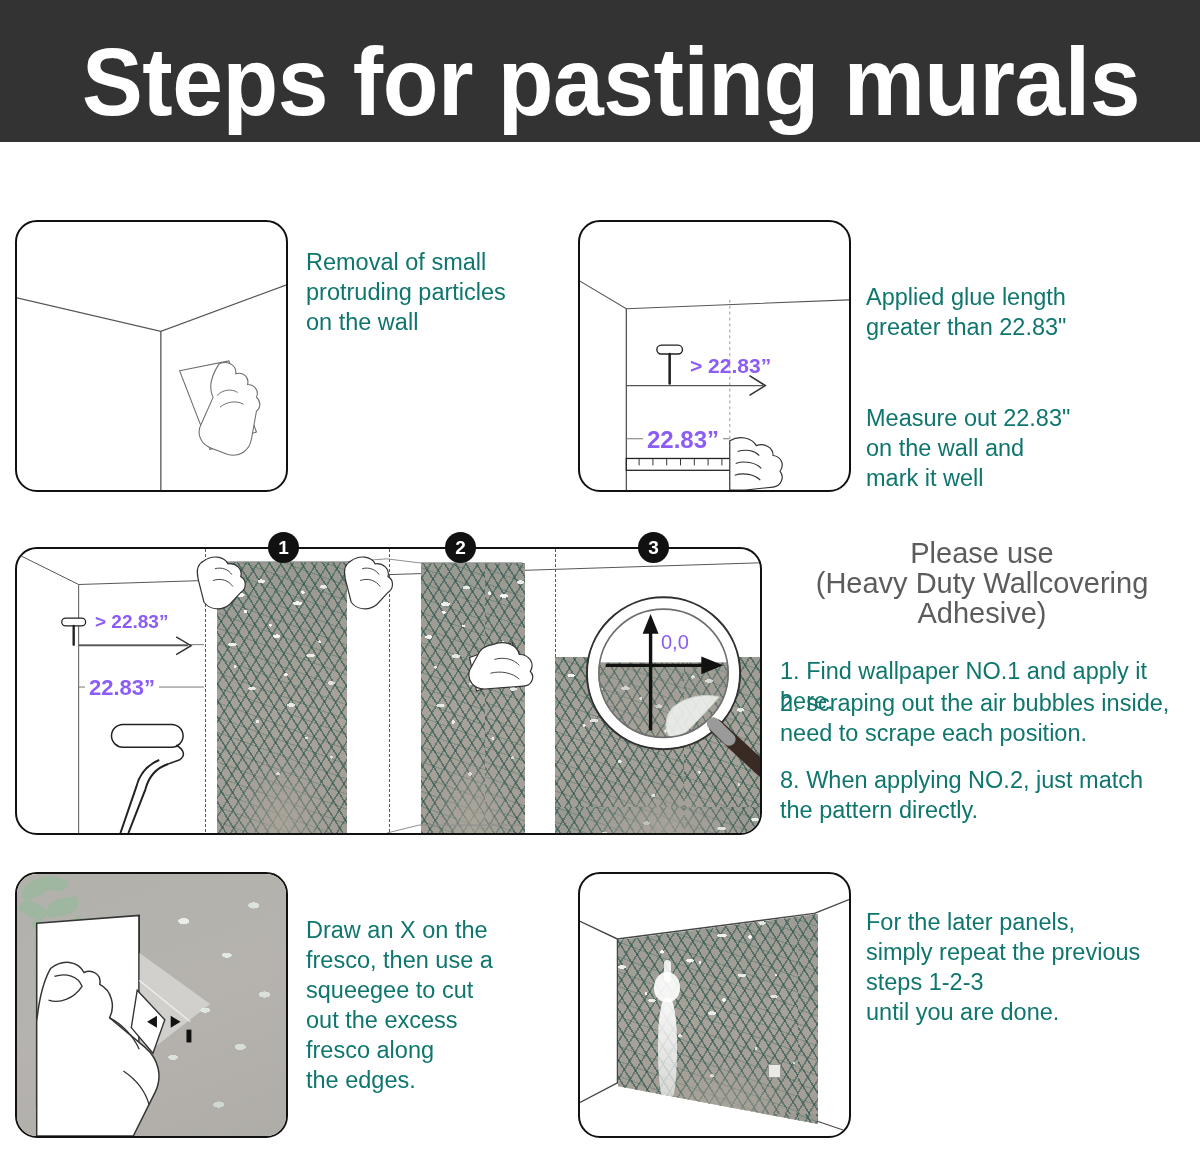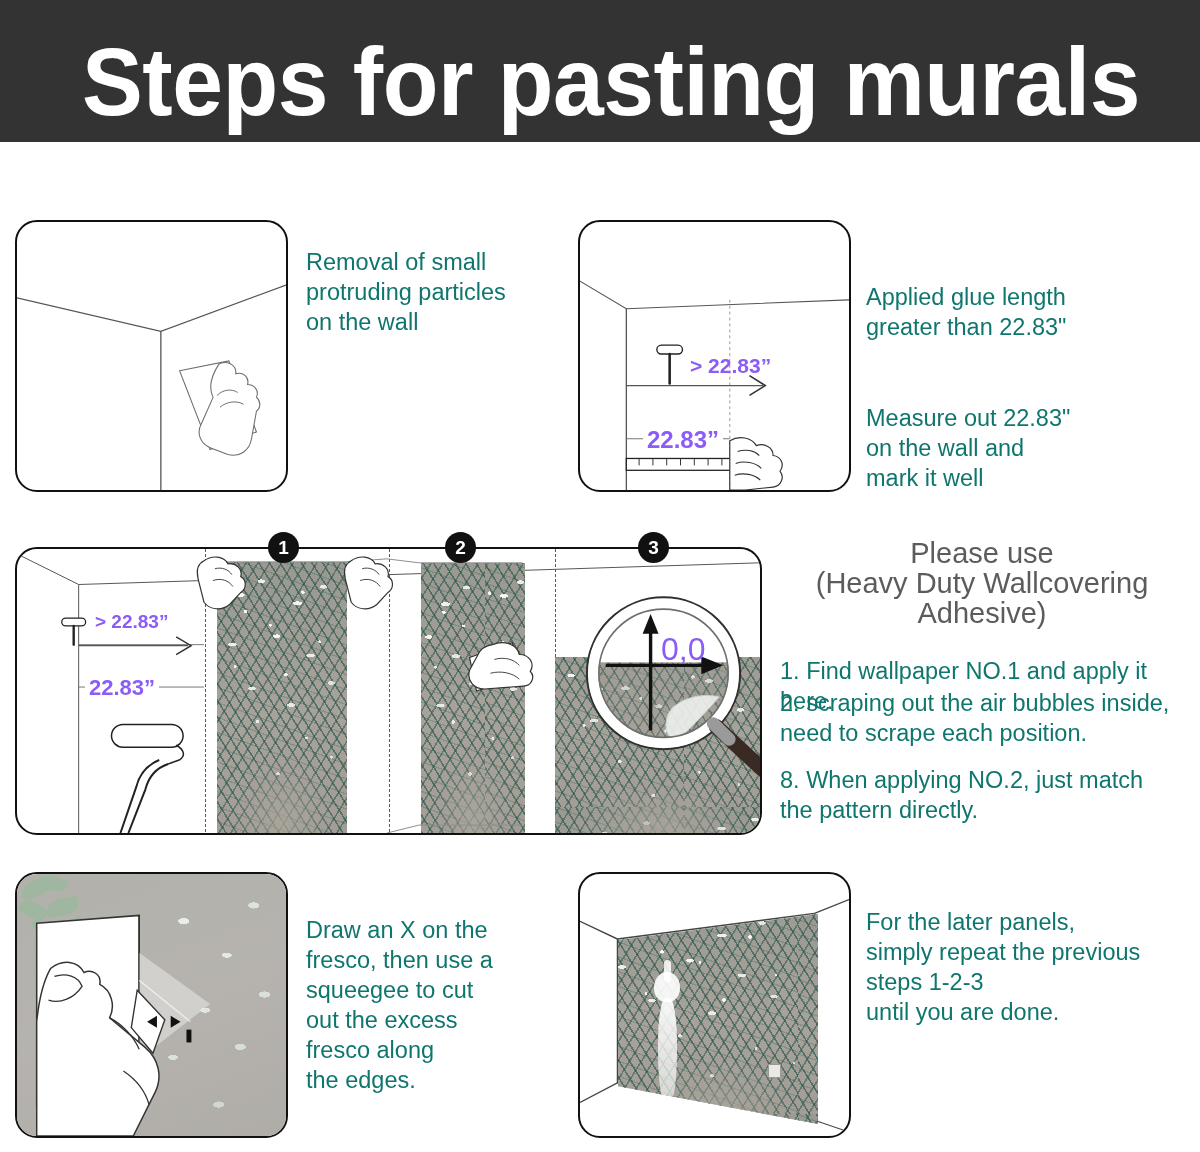--- a/index.html
+++ b/index.html
@@ -324,21 +324,21 @@
       <g stroke="#111111" stroke-width="3.4" fill="#111111">
         <path d="M637 184 L637 73"></path>
         <path d="M629 86 L637 66 L645 86 Z" stroke="none"></path>
         <path d="M592 118 L700 118"></path>
         <path d="M688 109 L710 118 L688 127 Z" stroke="none"></path>
       </g>
     </svg>
 
     <div class="measure-label" style="left:78px; top:62px; font-size:19px;">&gt; 22.83”</div>
     <div class="measure-label" style="left:68px; top:126px; font-size:22px; background:#fff; padding:0 4px;">22.83”</div>
-    <div class="measure-label" style="left:644px; top:82px; font-size:32px; font-weight:normal;">0,0</div>
+    <div class="measure-label" style="left:644px; top:82px; font-size:20px; font-weight:normal;">0,0</div>
   </div>
 </div>
 
 <div class="badge" style="left:268px; top:532px;">1</div>
 <div class="badge" style="left:445px; top:532px;">2</div>
 <div class="badge" style="left:638px; top:532px;">3</div>
 
 <div style="position:absolute; left:772px; top:538px; width:420px; text-align:center;
             color:#5c5c5c; font-size:29px; line-height:30px;">
   <div>Please use</div>

